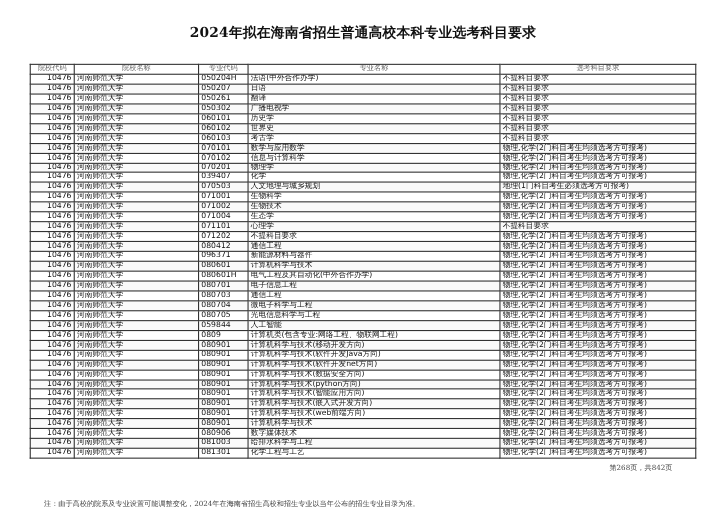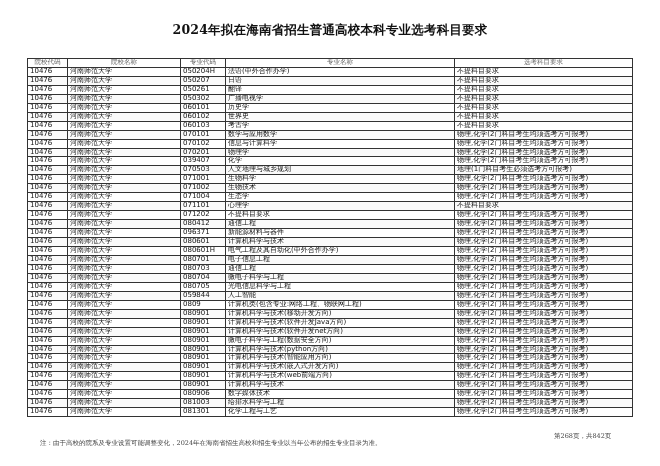--- a/index.html
+++ b/index.html
@@ -2,25 +2,25 @@
 <html><head>
   <meta charset="utf-8">
   <style>
     html, body { margin: 0; padding: 0; background: #ffffff; }
     body { width: 660px; height: 466px; position: relative; overflow: hidden; font-family: "DejaVu Sans", "Liberation Sans", sans-serif; color: #111; }
     .title { position: absolute; left: 0; top: 22px; width: 660px; text-align: center; font-family: "DejaVu Serif", "Liberation Serif", serif; font-size: 12.5px; font-weight: bold; color: #111; letter-spacing: 0.2px; }
     table.grid { position: absolute; left: 27px; top: 58px; width: 605px; border-collapse: collapse; table-layout: fixed; border: 1.5px solid #222; }
     table.grid th, table.grid td { border: 1px solid #333; height: 7.95px; padding: 0 2px; font-size: 7px; line-height: 7.95px; white-space: nowrap; overflow: hidden; }
     table.grid th { font-family: "DejaVu Serif", "Liberation Serif", serif; font-weight: normal; color: #666; text-align: center; font-size: 6.5px; }
     col.c1 { width: 40px; } col.c2 { width: 113px; } col.c3 { width: 45px; } col.c4 { width: 229px; } col.c5 { width: 178px; }
-    td.code { text-align: left; }
+    td.code { text-align: right; }
     td.left { text-align: left; }
     tr:nth-child(even) td { background: #fafafa; }
-    .footer-note { position: absolute; left: 40px; top: 439px; font-family: "DejaVu Serif", "Liberation Serif", serif; font-size: 6.5px; color: #444; text-align: right; }
-    .footer-page { position: absolute; left: 554px; top: 432px; font-family: "DejaVu Serif", "Liberation Serif", serif; font-size: 6.5px; color: #444; }
+    .footer-note { position: absolute; left: 40px; top: 454px; font-family: "DejaVu Serif", "Liberation Serif", serif; font-size: 6.5px; color: #444; text-align: right; }
+    .footer-page { position: absolute; left: 554px; top: 421px; font-family: "DejaVu Serif", "Liberation Serif", serif; font-size: 6.5px; color: #444; }
   </style>
 </head>
 <body>
 
 <div class="title">2024年拟在海南省招生普通高校本科专业选考科目要求</div>
 
 <table class="grid">
   <colgroup>
       <col class="c1">
       <col class="c2">
@@ -245,21 +245,21 @@
         <td class="code">10476</td>
         <td class="left">河南师范大学</td>
         <td class="left">080901</td>
         <td class="left">计算机科学与技术(软件开发net方向)</td>
         <td class="left">物理,化学(2门科目考生均须选考方可报考)</td>
       </tr>
       <tr>
         <td class="code">10476</td>
         <td class="left">河南师范大学</td>
         <td class="left">080901</td>
-        <td class="left">微电子科学与工程(数据安全方向)</td>
+        <td class="left">计算机科学与技术(数据安全方向)</td>
         <td class="left">物理,化学(2门科目考生均须选考方可报考)</td>
       </tr>
       <tr>
         <td class="code">10476</td>
         <td class="left">河南师范大学</td>
         <td class="left">080901</td>
         <td class="left">计算机科学与技术(python方向)</td>
         <td class="left">物理,化学(2门科目考生均须选考方可报考)</td>
       </tr>
       <tr>

